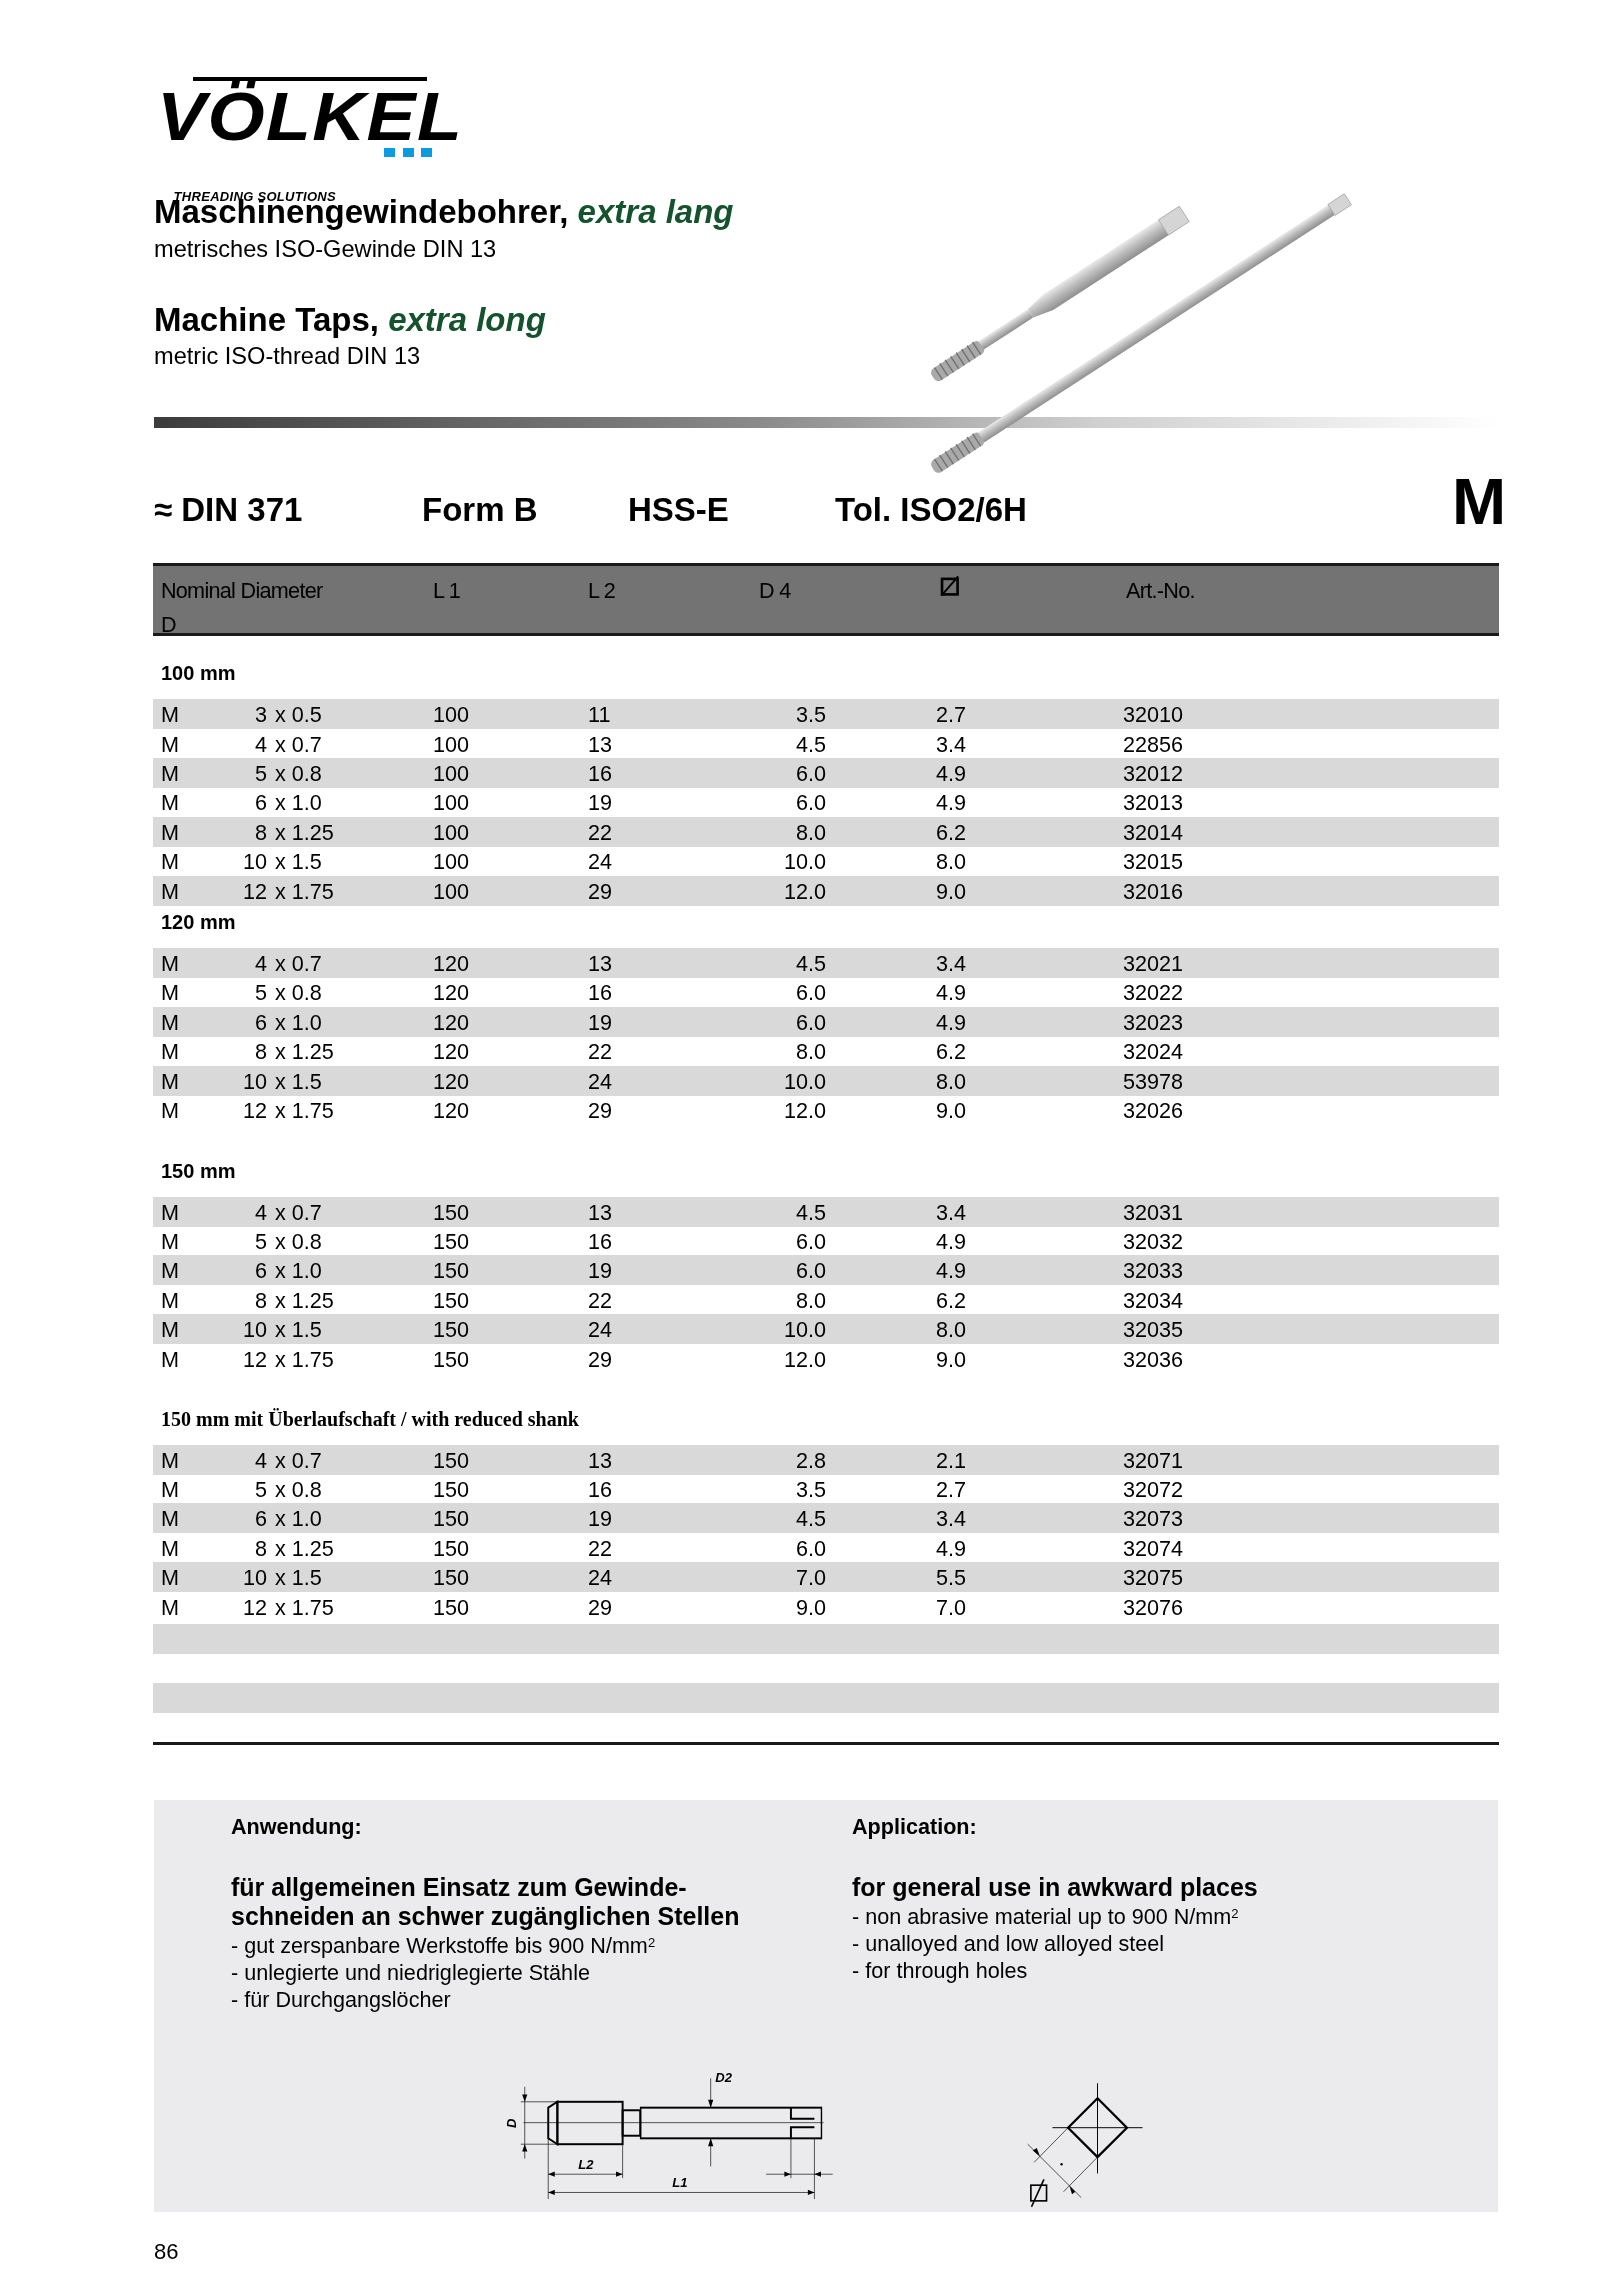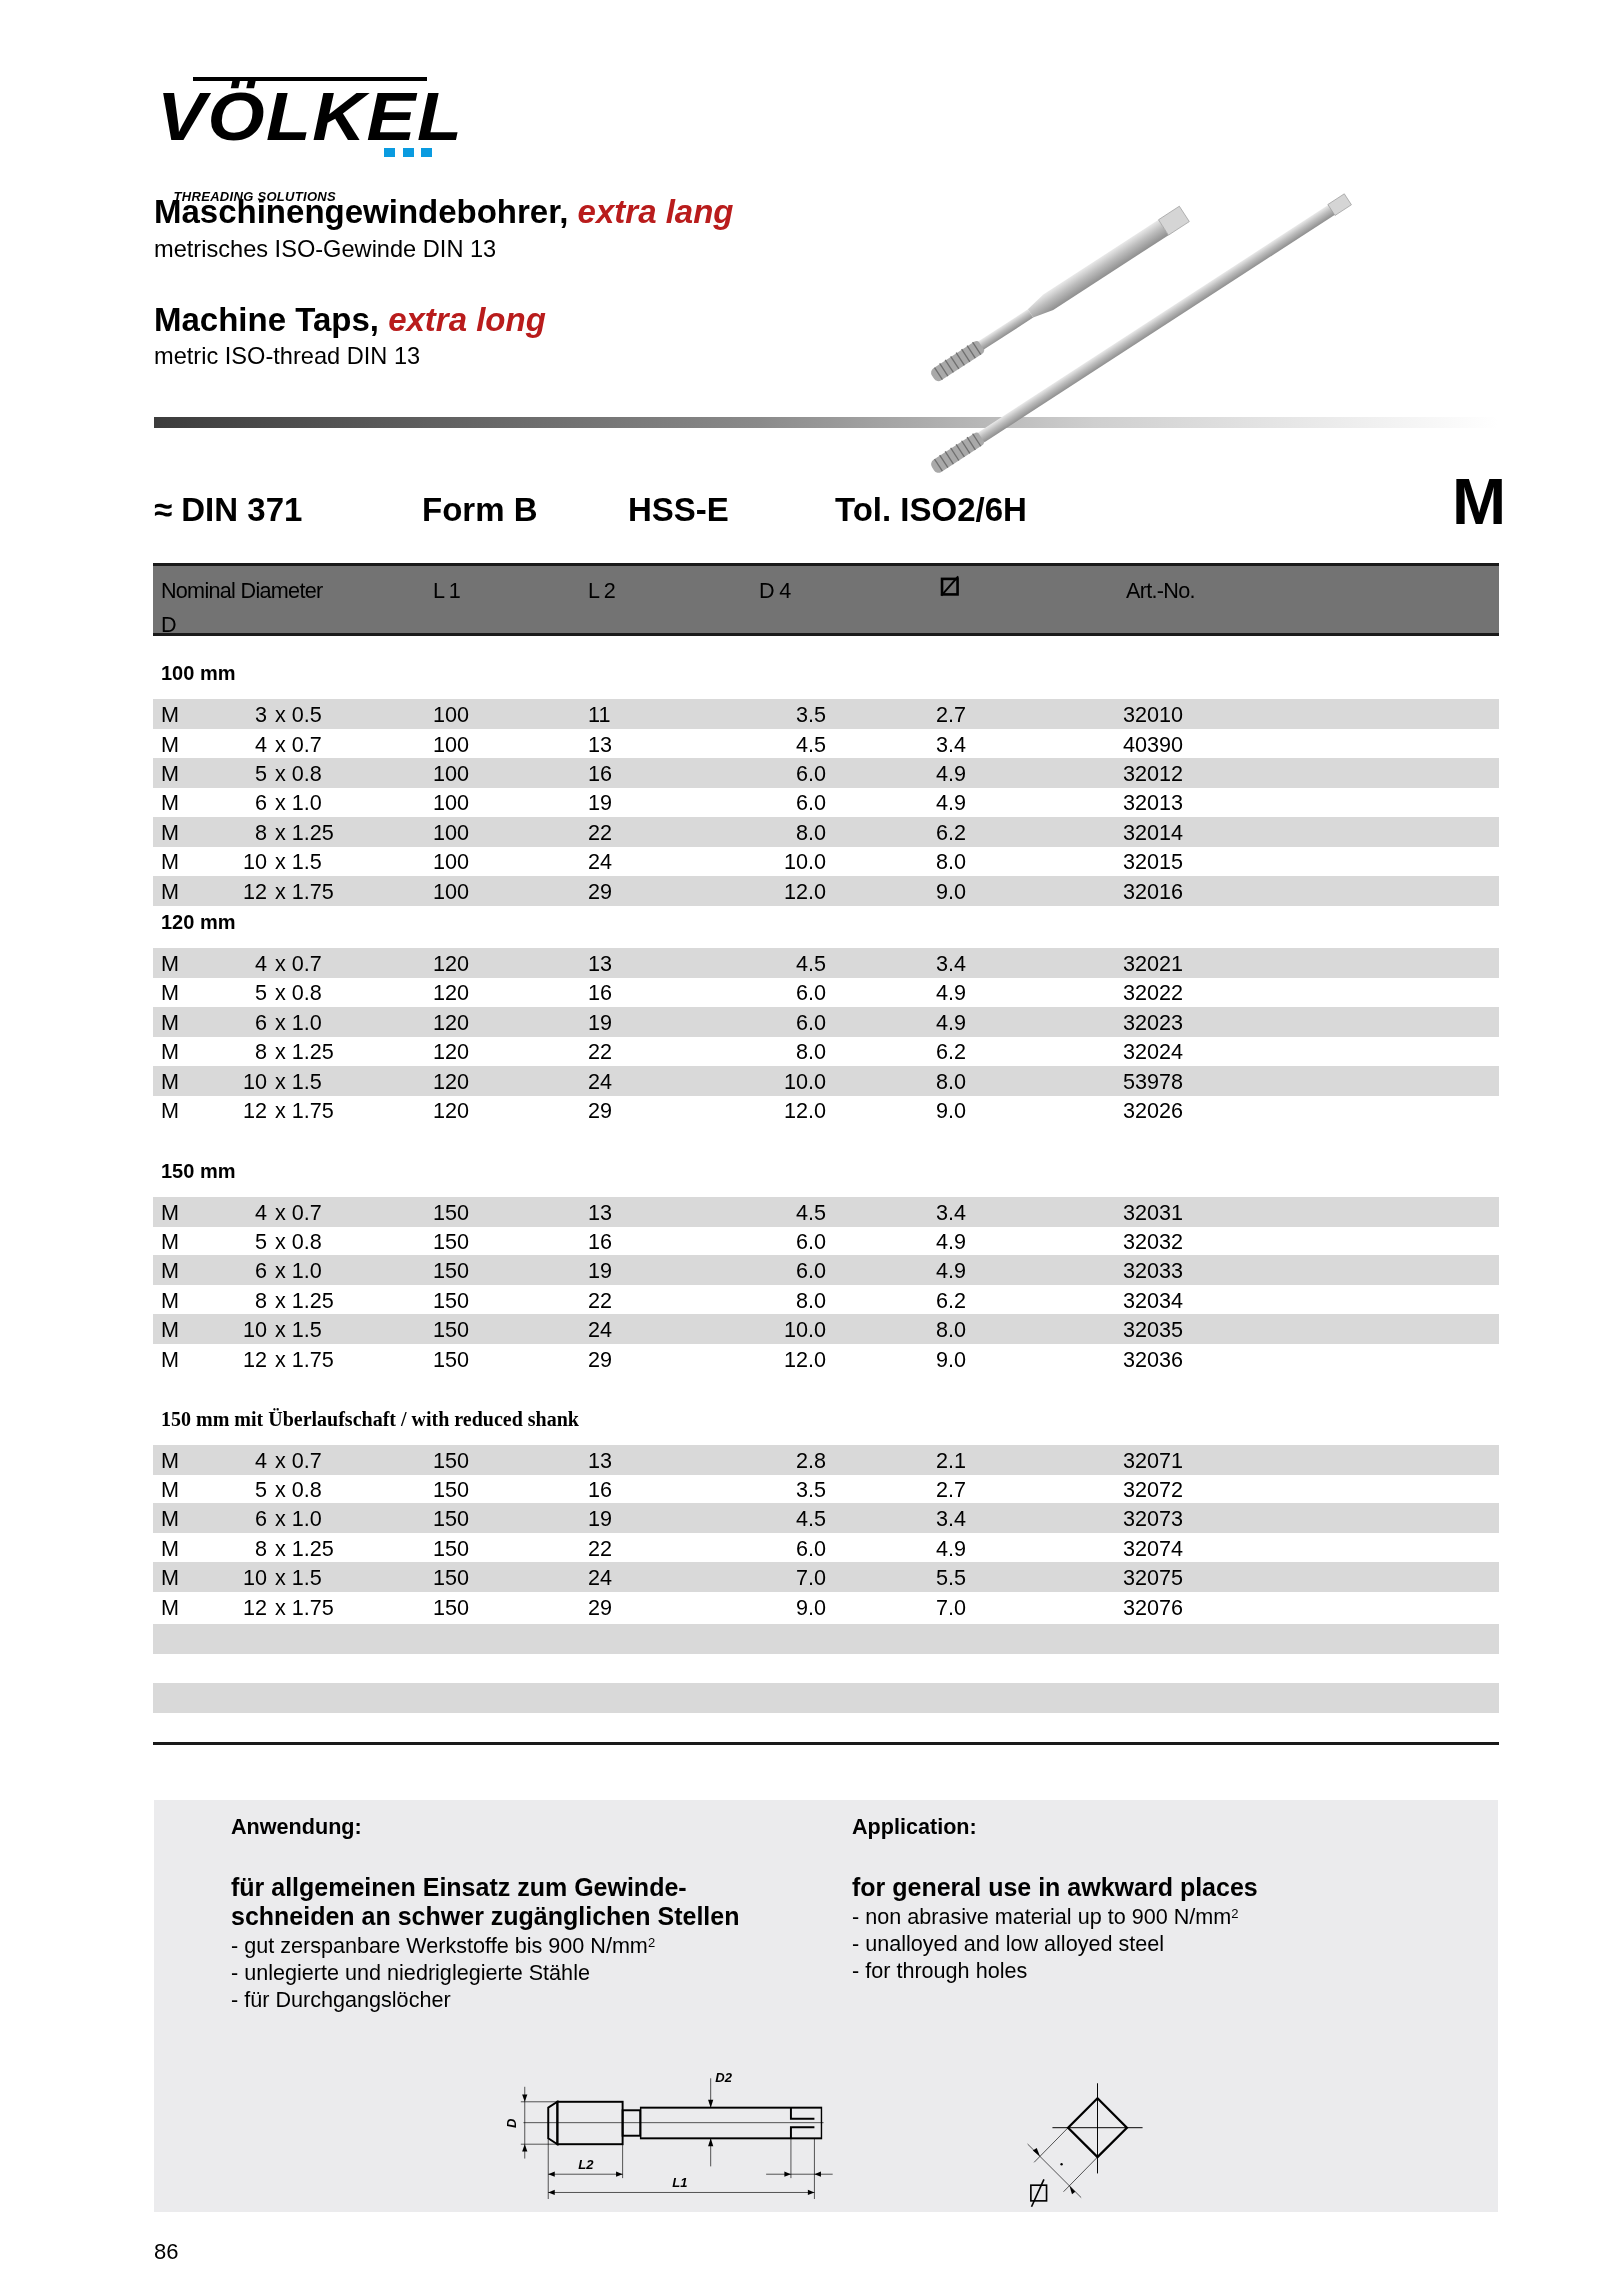--- a/index.html
+++ b/index.html
@@ -10,21 +10,21 @@
   
   .logo { left:154px; top:77px; width:275px; height:86px; }
   .logo .bar { position:absolute; left:39px; top:0; width:234px; height:3.9px; background:#000; }
   .logo .word { position:absolute; left:2.6px; top:5.2px; font-weight:bold; font-style:italic;
                 font-size:68px; letter-spacing:1.3px; line-height:68px; transform:scaleX(1.08); transform-origin:left; }
   .logo .tag { position:absolute; left:19.6px; top:68px; font-weight:bold; font-style:italic; font-size:13px; letter-spacing:0.3px;margin-top:44px; }
   .logo .sq { position:absolute; top:71px; width:10.5px; height:9.2px; background:#0a9be0; }
 
   
   .t-main { left:154px; font-size:33px; font-weight:bold; line-height:37px; }
-  .t-main .accent { color:#b91c1c; font-style:italic; }
+  .t-main .accent { color:#14532d; font-style:italic; }
   .t-sub { left:154px; font-size:23.6px; line-height:26px; }
 
   .grad-bar { left:154px; top:417px; width:1344px; height:10.5px;
               background:linear-gradient(to right,#3c3c3c 0%,#8a8a8a 45%,#cfcfcf 70%,#ffffff 100%); }
 
   
   .product { left:903px; top:177px; width:622px; height:301px; }
 
   
   .spec { top:490px; font-size:33px; font-weight:bold; line-height:39px; }
@@ -152,21 +152,21 @@
       <span class="c-art">32010</span>
     </div>
     <div class="abs row" style="top: 729px;">
       <span class="c-m">M</span>
       <span class="c-nd">4</span>
       <span class="c-nd2">x 0.7</span>
       <span class="c-l1">100</span>
       <span class="c-l2">13</span>
       <span class="c-d2">4.5</span>
       <span class="c-sq">3.4</span>
-      <span class="c-art">40390</span>
+      <span class="c-art">22856</span>
     </div>
     <div class="abs row shade" style="top: 758px;">
       <span class="c-m">M</span>
       <span class="c-nd">5</span>
       <span class="c-nd2">x 0.8</span>
       <span class="c-l1">100</span>
       <span class="c-l2">16</span>
       <span class="c-d2">6.0</span>
       <span class="c-sq">4.9</span>
       <span class="c-art">32012</span>

